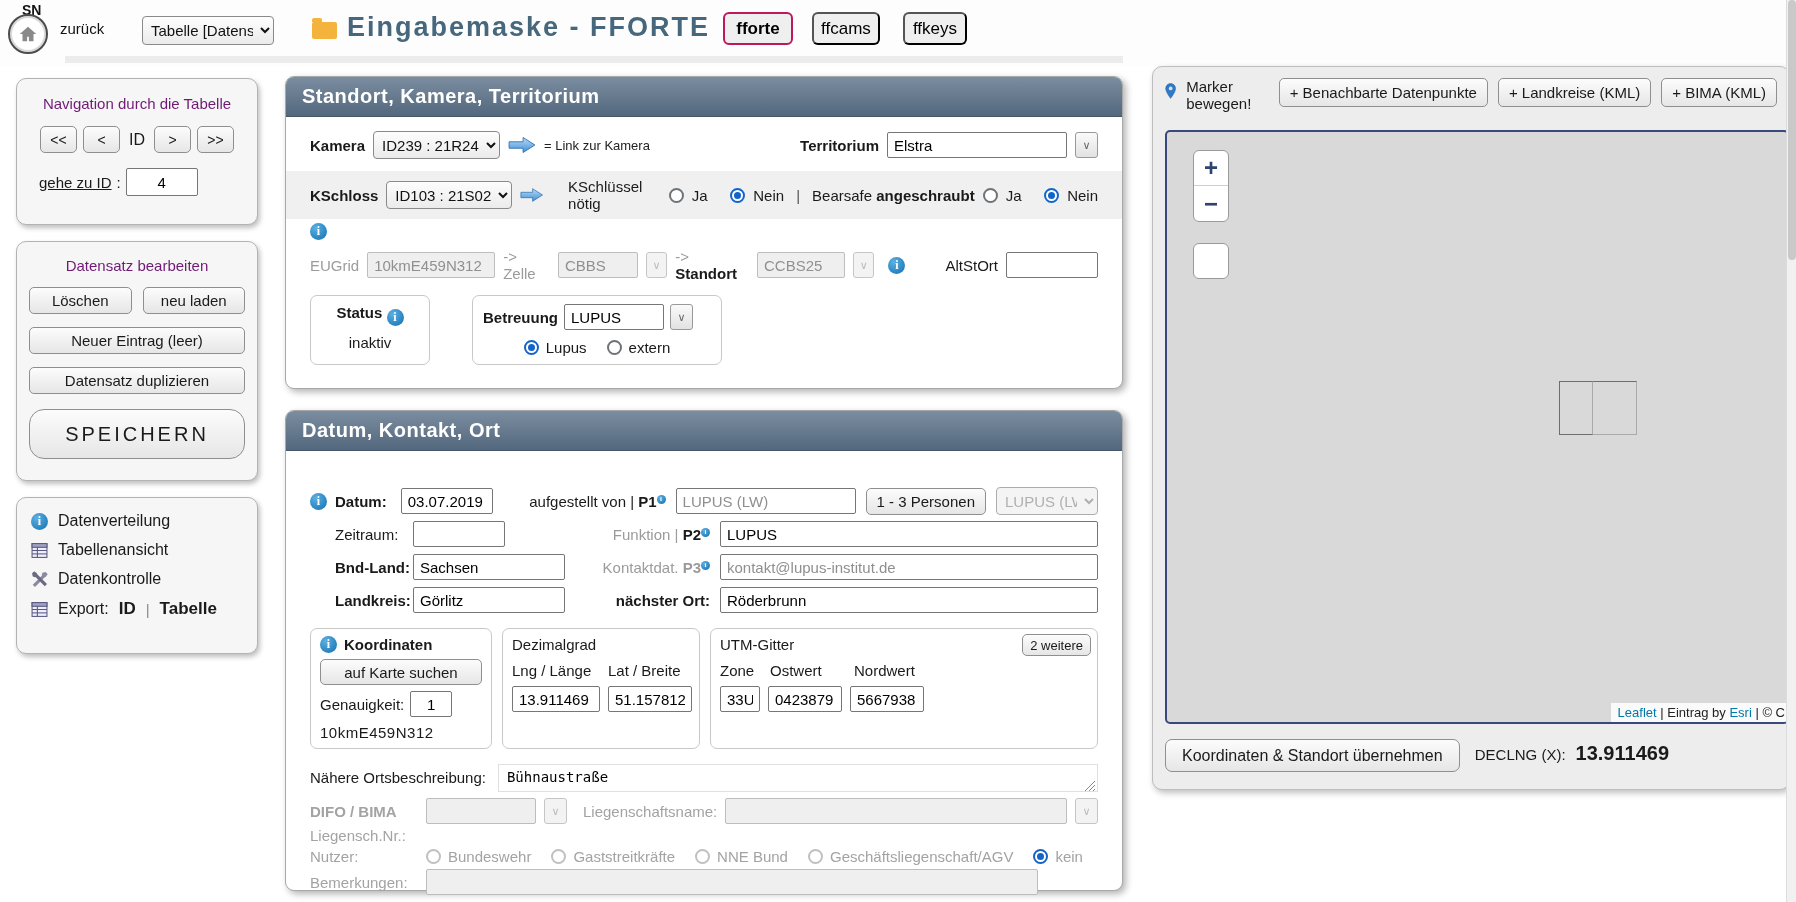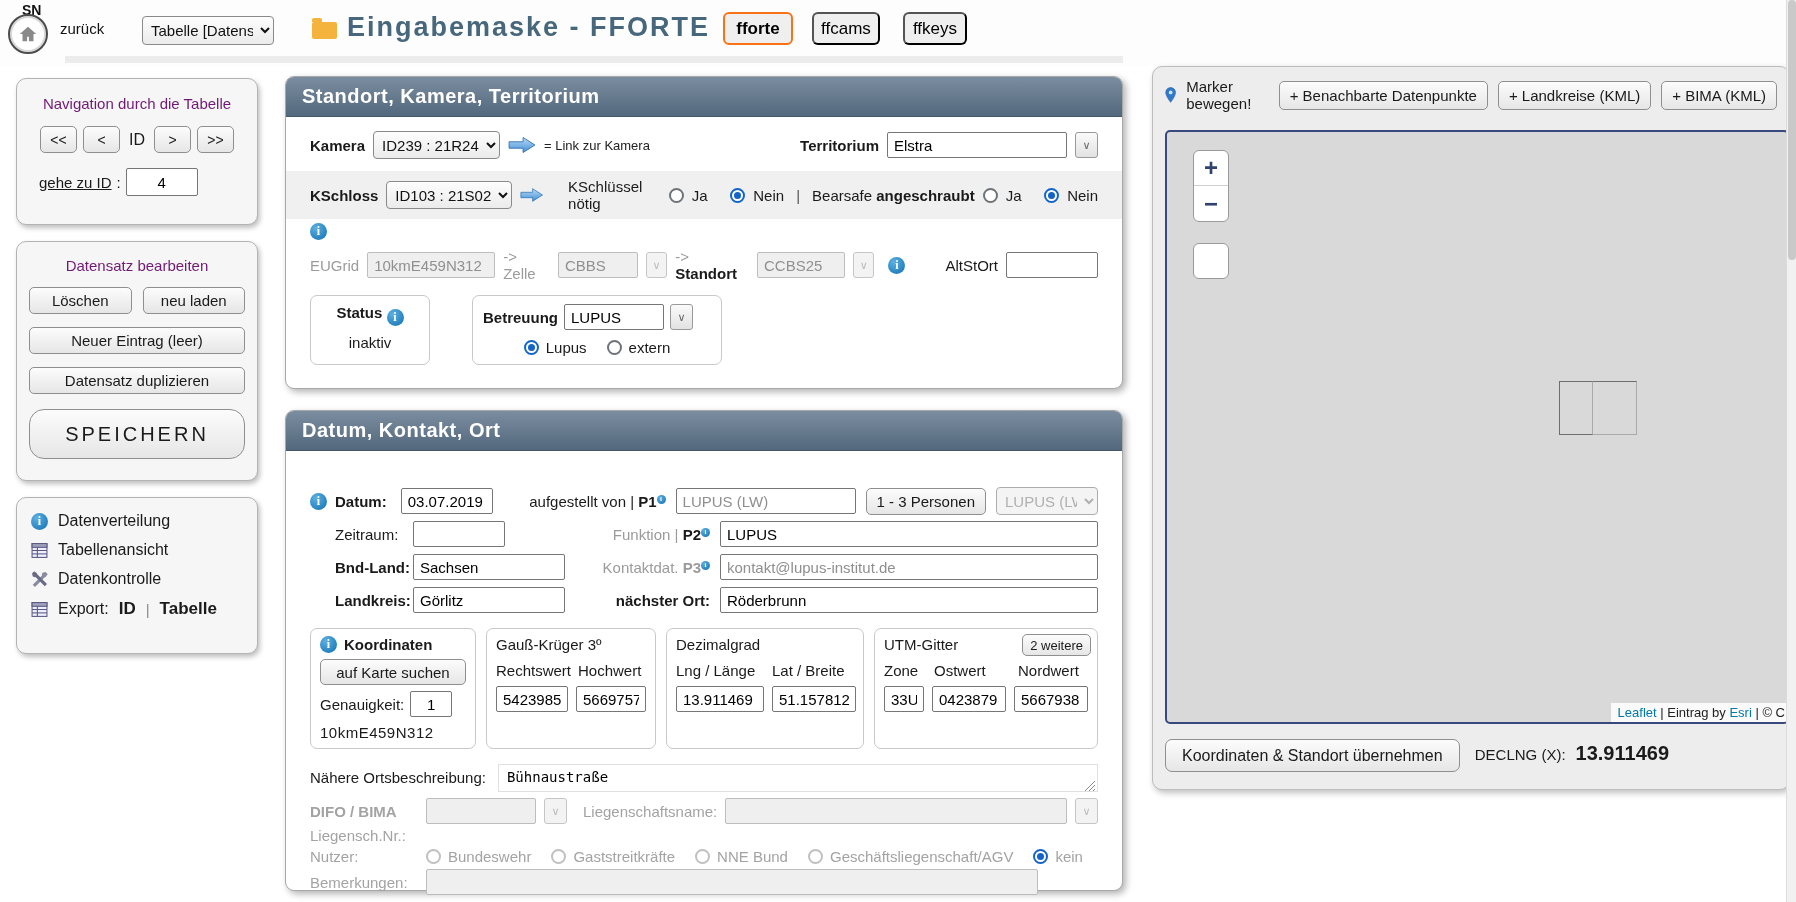--- a/index.html
+++ b/index.html
@@ -75,21 +75,21 @@
   }
   .folder::before {
     content:''; position:absolute; left:0; top:-4px; width:10px; height:4px;
     background:#f3b33c; border-radius:2px 2px 0 0;
   }
   .page-title {
     position:absolute; left:347px; top:12px; font-size:27px; font-weight:bold;
     letter-spacing:2px; color:#47677d; white-space:nowrap;
   }
   .app-btn { position:absolute; top:12px; height:33px; font-size:17px; border-radius:6px; }
-  .app-btn.b1 { left:723px; width:70px; font-weight:bold; border:2px solid #f97316; }
+  .app-btn.b1 { left:723px; width:70px; font-weight:bold; border:2px solid #be185d; }
   .app-btn.b2 { left:812px; width:68px; }
   .app-btn.b3 { left:903px; width:64px; }
   
   .spanel {
     position:absolute; left:16px; width:242px;
     background:#f6f6f6; border:1px solid #b3b3b3; border-radius:10px;
     box-shadow:2px 3px 5px rgba(0,0,0,.25);
   }
   .spanel-title { text-align:center; font-size:15px; color:#701a75; }
   .nav-panel { top:78px; height:147px; padding:16px 12px 0; }
@@ -154,21 +154,21 @@
   .difo { color:#a3a3a3; padding:0 24px; }
   .difo-row { display:flex; align-items:center; gap:8px; height:26px; margin-top:3px; }
   .difo-lbl { width:108px; flex:none; }
   .difo .radio-grp { display:flex; align-items:center; gap:7px; }
   
   .map-panel {
     position:absolute; left:1152px; top:66px; width:638px; height:724px;
     background:#ededed; border:1px solid #bdbdbd; border-radius:10px;
     box-shadow:2px 3px 6px rgba(0,0,0,.25);
   }
-  .map-top { display:flex; align-items:center; gap:10px; padding:11px 12px 0 12px; }
+  .map-top { display:flex; gap:10px; padding:11px 12px 0 12px; }
   .map-top .btn { font-size:15px; height:29px; }
   .map-top .spacer { flex:1; }
   .map-area {
     position:absolute; left:12px; top:63px; width:624px; height:594px;
     background:#d9d9d9; border:2px solid #39497e; border-radius:5px; overflow:hidden;
   }
   .zoom-ctl {
     position:absolute; left:26px; top:18px; width:36px; height:72px;
     background:#fff; border:1px solid #9a9a9a; border-radius:6px;
   }
@@ -431,31 +431,20 @@
         <b>Koordinaten</b>
       </div>
       <button class="btn" style="width:100%;height:26px;margin-top:6px">auf Karte suchen</button>
       <div style="display:flex;align-items:center;gap:6px;margin-top:6px">
         <span>Genauigkeit:</span>
         <input class="inp" style="width: 42px; text-align: center;" value="1">
       </div>
       <div style="margin-top:7px;letter-spacing:.5px">10kmE459N312</div>
     </div>
 
-    <div class="kbox" style="width:172px">
-      <div class="ktitle">Gauß-Krüger 3º</div>
-      <div class="khead">
-        <span style="width:72px">Rechtswert</span>
-        <span>Hochwert</span>
-      </div>
-      <div class="kvals">
-        <input class="inp" style="width: 72px;" value="5423985">
-        <input class="inp" style="width: 70px;" value="5669757">
-      </div>
-    </div>
 
     <div class="kbox" style="width:198px">
       <div class="ktitle">Dezimalgrad</div>
       <div class="khead">
         <span style="width:86px">Lng / Länge</span>
         <span>Lat / Breite</span>
       </div>
       <div class="kvals">
         <input class="inp" style="width: 88px;" value="13.911469">
         <input class="inp" style="width: 84px;" value="51.157812">

